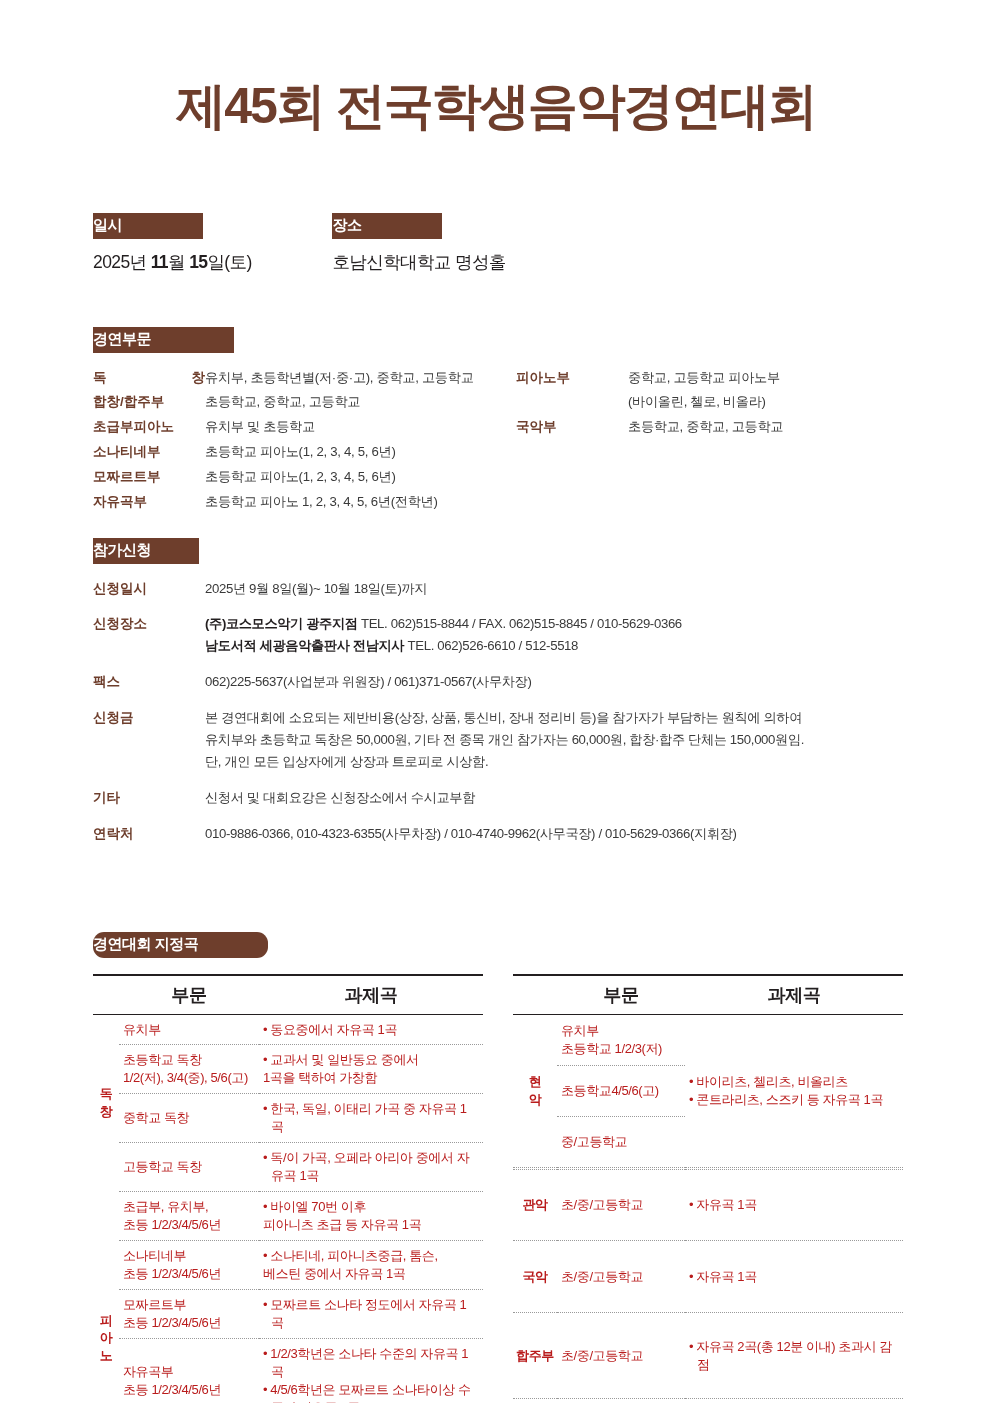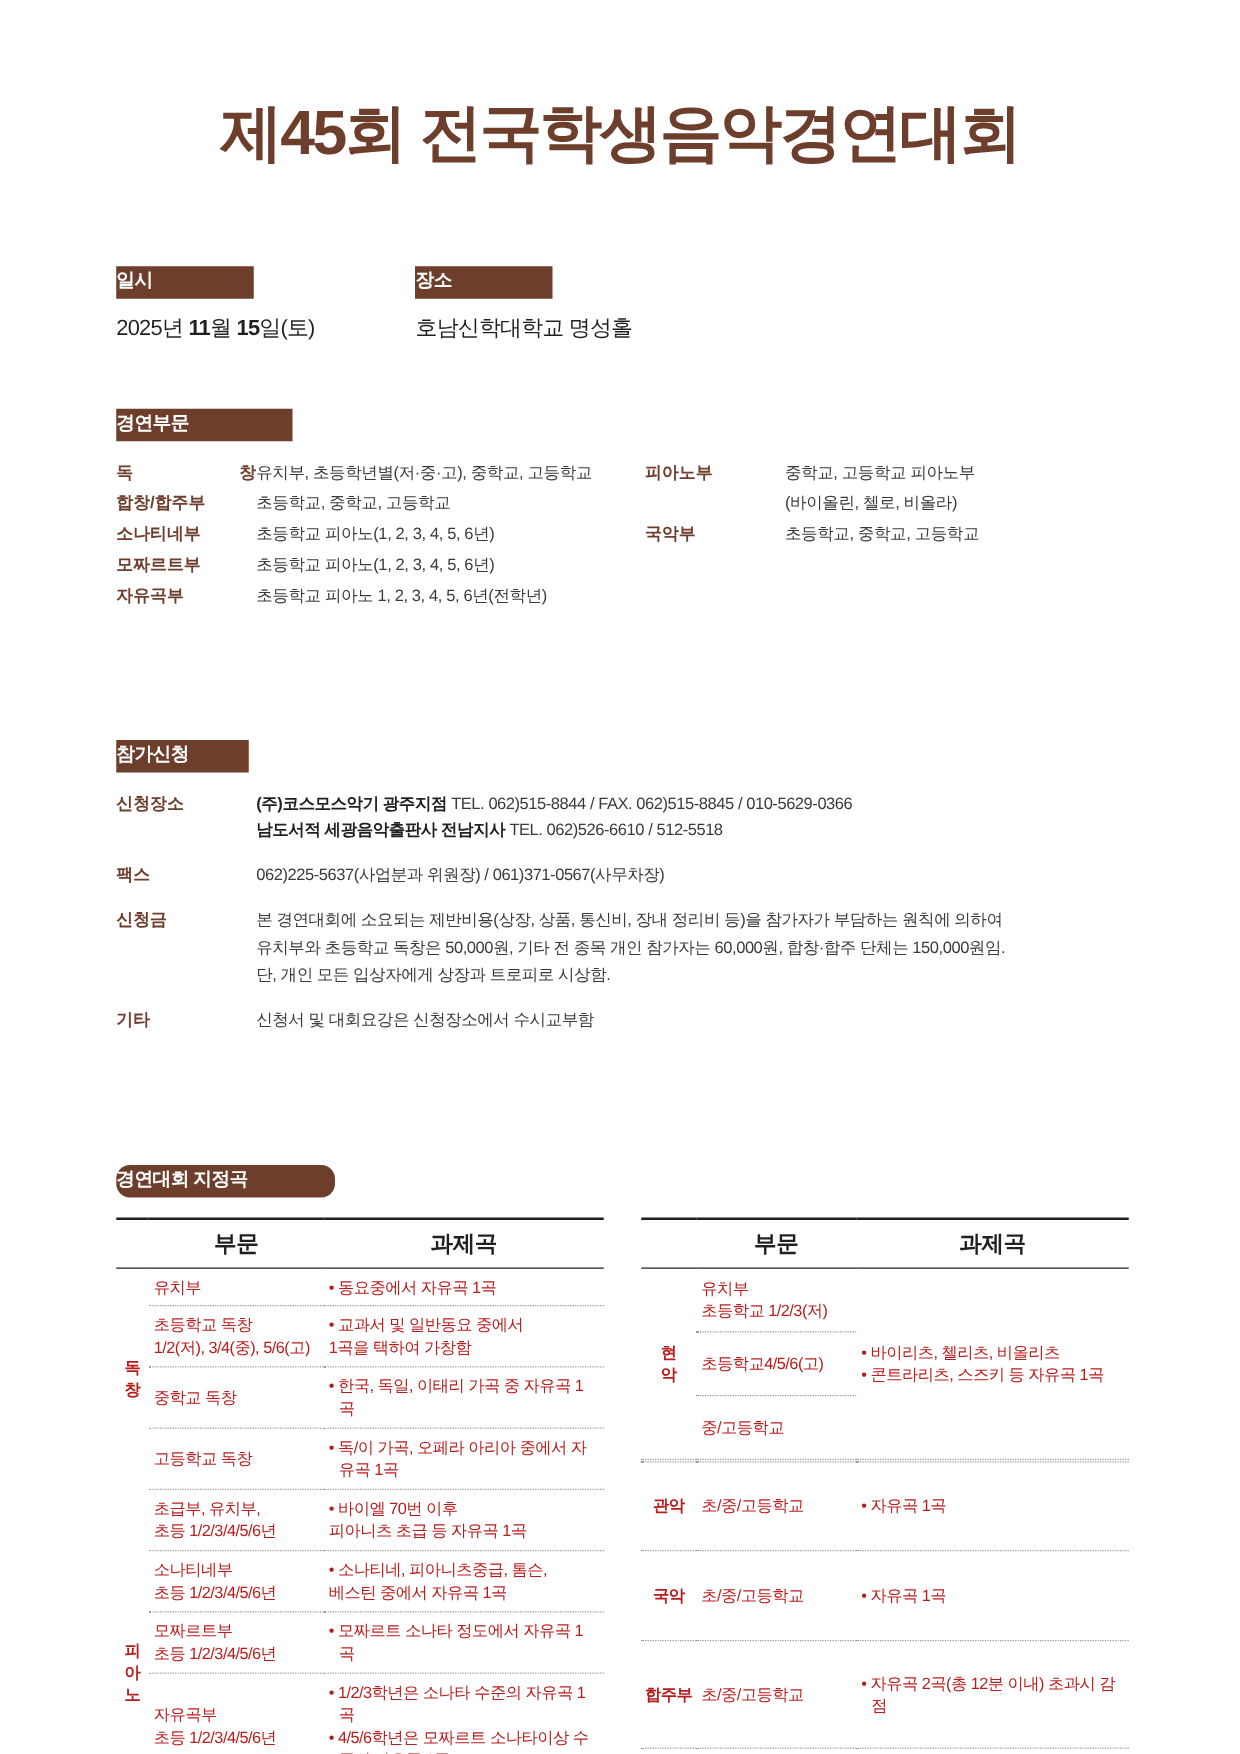--- a/index.html
+++ b/index.html
@@ -66,21 +66,21 @@
     letter-spacing:0;
     line-height:1.62;
   }
   .cat-val{
     font-size:13.2px; color:#3a3a3a;
     line-height:1.62; letter-spacing:-0.3px;
   }
   .cat-val.cont{margin-left:112px;}
 
   
-  .sec-app{position:absolute; left:93px; top:592px; width:860px;}
+  .sec-app{position:absolute; left:93px; top:538px; width:860px;}
   .sec-app .chip{width:106px; margin-bottom:14px;}
   .app-row{display:flex; align-items:flex-start; margin-bottom:14px;}
   .app-lab{
     width:112px; flex:0 0 112px;
     font-weight:bold; font-size:13.5px; color:#6E3E2C;
     text-align:justify; text-align-last:justify;
     line-height:1.6;
   }
   .app-val{font-size:13.2px; color:#3a3a3a; line-height:1.66; letter-spacing:-0.35px;}
   .app-val .strong{font-weight:bold; color:#231f20;}
@@ -145,20 +145,24 @@
       <div class="cat-col left">
         <div class="cat-row">
           <div class="cat-lab">독 창</div>
           <div class="cat-val">유치부, 초등학년별(저·중·고), 중학교, 고등학교</div>
         </div>
         <div class="cat-row">
           <div class="cat-lab">합창/합주부</div>
           <div class="cat-val">초등학교, 중학교, 고등학교</div>
         </div>
         <div class="cat-row">
+          <div class="cat-lab">초급부피아노</div>
+          <div class="cat-val">유치부 및 초등학교</div>
+        </div>
+        <div class="cat-row">
           <div class="cat-lab">소나티네부</div>
           <div class="cat-val">초등학교 피아노(1, 2, 3, 4, 5, 6년)</div>
         </div>
         <div class="cat-row">
           <div class="cat-lab">모짜르트부</div>
           <div class="cat-val">초등학교 피아노(1, 2, 3, 4, 5, 6년)</div>
         </div>
         <div class="cat-row">
           <div class="cat-lab">자유곡부</div>
           <div class="cat-val">초등학교 피아노 1, 2, 3, 4, 5, 6년(전학년)</div>
@@ -174,20 +178,26 @@
           <div class="cat-lab">국악부</div>
           <div class="cat-val">초등학교, 중학교, 고등학교</div>
         </div>
       </div>
     </div>
   </div>
 
   <div class="sec-app">
     <div class="chip">참가신청</div>
 
+    <div class="app-row">
+      <div class="app-lab">신청일시</div>
+      <div class="app-val">
+        <span class="ln">2025년 9월 8일(월)~ 10월 18일(토)까지</span>
+      </div>
+    </div>
 
     <div class="app-row">
       <div class="app-lab">신청장소</div>
       <div class="app-val">
         <span class="ln"><span class="strong">(주)코스모스악기 광주지점</span><span>  TEL. 062)515-8844 / FAX. 062)515-8845 / 010-5629-0366</span></span>
         <span class="ln"><span class="strong">남도서적 세광음악출판사 전남지사</span><span>  TEL. 062)526-6610 / 512-5518</span></span>
       </div>
     </div>
 
     <div class="app-row">
@@ -206,20 +216,26 @@
       </div>
     </div>
 
     <div class="app-row">
       <div class="app-lab">기타</div>
       <div class="app-val">
         <span class="ln">신청서 및 대회요강은 신청장소에서 수시교부함</span>
       </div>
     </div>
 
+    <div class="app-row">
+      <div class="app-lab">연락처</div>
+      <div class="app-val">
+        <span class="ln">010-9886-0366, 010-4323-6355(사무차장) / 010-4740-9962(사무국장) / 010-5629-0366(지휘장)</span>
+      </div>
+    </div>
   </div>
 
   <div class="sec-song">
     <div class="chip">경연대회 지정곡</div>
 
     <div class="tables">
 
       <table class="tbl">
         <thead>
           <tr class="thick-top">

